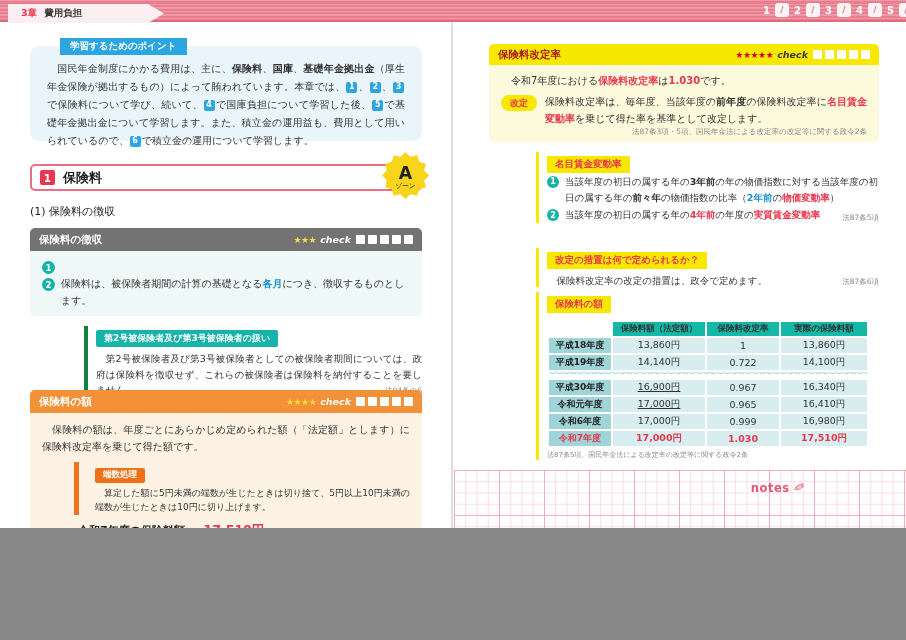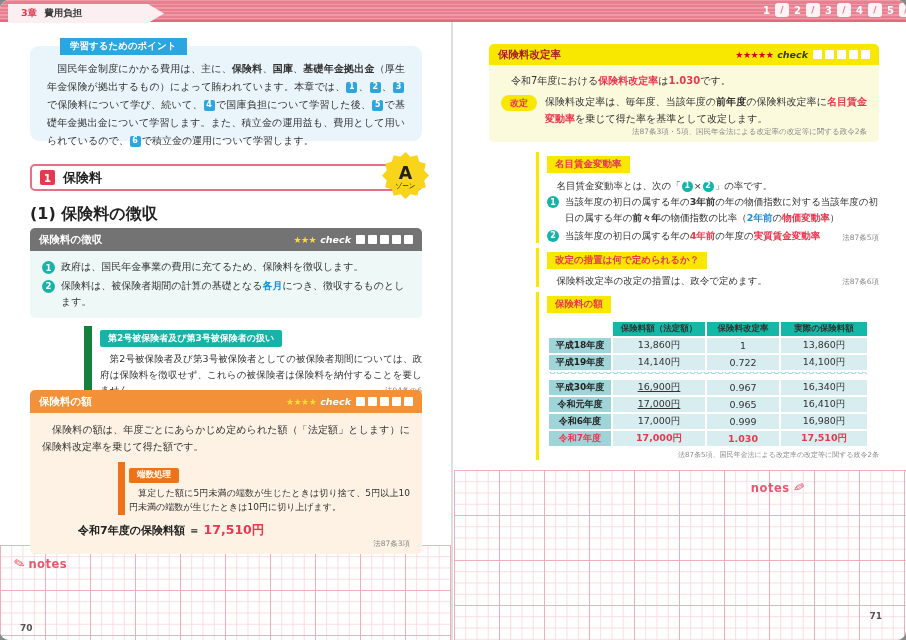--- a/index.html
+++ b/index.html
@@ -1,21 +1,20 @@
 <!DOCTYPE html>
 <html><head>
 <meta charset="utf-8">
 <style>
   * { margin:0; padding:0; box-sizing:border-box; }
   html,body { background:#888; }
   #root {
-    position:relative; width:906px; height:640px; background:#fff;
+    position:relative; width:906px; height:528px; background:#fff;
     overflow:hidden; font-family:"DejaVu Sans","Liberation Sans",sans-serif;
     color:#333;
-    border-radius:9px;
   }
   
   .banner{position:absolute;top:0;left:0;right:0;height:22px;
     background:repeating-linear-gradient(180deg,#f09aa7 0 1.5px,#e87e90 1.5px 3.6px);
     border-bottom:2px solid #e06a80;}
   .chapter-tab{position:absolute;top:4px;left:8px;height:19px;width:156px;background:#fceff1;
     display:flex;align-items:center;gap:7px;padding-left:13px;
     clip-path:polygon(0 0,140px 0,156px 50%,140px 100%,0 100%);z-index:3;}
   .chapter-num{color:#e8384f;font-weight:bold;font-size:9.5px;}
   .chapter-title{color:#3b3b3b;font-weight:bold;font-size:9.5px;}
@@ -64,37 +63,37 @@
   .points{top:24px;height:95px;background:#e9f4fb;border-radius:9px;}
   .points-label{position:absolute;top:-8px;left:30px;background:#2ca6e0;color:#fff;
     font-size:9.5px;font-weight:bold;padding:2px 10px;}
   .points-text{padding:14px 17px 0;font-size:10px;line-height:1.8;text-align:justify;}
   .sec-hdr{top:142px;height:27px;border:2px solid #ec6e85;border-radius:5px;background:#fff;
     display:flex;align-items:center;gap:8px;padding-left:8px;}
   .sec-num{width:15px;height:15px;background:#e8384f;color:#fff;font-weight:bold;font-size:10.5px;
     display:flex;align-items:center;justify-content:center;border-radius:2px;}
   .sec-title{font-size:13px;font-weight:bold;color:#222;}
   .zone{position:absolute;left:382px;top:130px;width:47px;height:47px;z-index:2;}
-  .sub-title{position:absolute;top:182px;left:30px;font-size:16px;font-weight:bold;color:#222;}
+  .sub-title{position:absolute;top:182px;left:30px;font-size:11px;font-weight:normal;color:#222;}
   .collect{top:206px;}
   .collect .hdr{background:#737373;}
   .collect .bdy{background:#eef8f6;min-height:63px;}
   .item{display:flex;gap:6px;font-size:10px;line-height:1.65;margin-bottom:2px;}
   .item .circ{flex:none;width:13px;height:13px;border-radius:50%;background:#17b3a8;color:#fff;
     font-size:8.5px;font-weight:bold;display:flex;align-items:center;justify-content:center;margin-top:2px;}
-  .note-sub{position:absolute;z-index:1;border-left:8px solid #15803d;padding-left:8px;}
+  .note-sub{position:absolute;z-index:1;border-left:4px solid #15803d;padding-left:8px;}
   .treat{top:304px;left:84px;width:338px;}
   .note-label-teal{display:inline-block;background:#17b3a8;color:#fff;font-size:9px;font-weight:bold;
     padding:2px 8px;border-radius:2px;}
   .note-text{font-size:9.5px;line-height:1.65;margin-top:4px;text-align:justify;}
   .amount{top:368px;}
   .amount .hdr{background:#f29138;}
   .amount .bdy{background:#fdf2e3;}
   .amount-para{font-size:10px;line-height:1.7;text-align:justify;}
-  .round{margin:7px 0 7px 76px;border-left:7px solid #ef4444;padding-left:4px;}
+  .round{margin:7px 0 7px 32px;border-left:5px solid #ef4444;padding-left:16px;}
   .note-label-orange{display:inline-block;background:#ee7318;color:#fff;font-size:8.5px;font-weight:bold;
     padding:1.5px 8px;border-radius:2px;}
   .round-text{font-size:9px;line-height:1.65;margin-top:3px;text-align:justify;}
   .formula{margin-top:4px;padding-left:36px;font-size:11px;font-weight:bold;color:#222;}
   .formula .seg-red{font-size:12.5px;}
   
   .rbox{position:absolute;left:35px;width:390px;z-index:1;}
   .rate{top:22px;}
   .rate .hdr{background:#f8e800;height:21px;}
   .rate .hdr .t{color:#a81a20;}
@@ -121,21 +120,21 @@
   col.c0{width:62px;} col.c1{width:92px;} col.c2{width:72px;}
   .t th{background:#14b8a6;font-size:8.5px;font-weight:bold;height:14px;color:#333;padding:1px 0;}
   .t th:first-child{background:transparent;}
   .t td{height:12px;font-size:9.5px;text-align:center;padding:1px 2px;}
   .t td.year{background:#9fd4d8;font-weight:bold;font-size:9px;color:#222;}
   .t td.data{background:#d8edef;}
   .t tr.hl td{color:#e8384f;font-weight:bold;}
   .t td.ul{text-decoration:underline;}
   .wavy{height:6px;margin:0 2px;
     background:radial-gradient(circle at 3.5px -1.5px,#fff 2.4px,#9ed9dd 2.5px,#9ed9dd 3.5px,transparent 3.7px) 0 0/7px 6px repeat-x;}
-  .tbl-ref{text-align:right;font-size:7px;color:#8a8a8a;margin-top:2px;}
+  .tbl-ref{font-size:7px;color:#8a8a8a;margin-top:2px;}
 </style>
 </head>
 <body>
 
 <div id="root">
 
   <div class="banner"></div>
   <div class="chapter-tab">
     <span class="chapter-num">3章</span>
     <span class="chapter-title">費用負担</span>
@@ -185,21 +184,20 @@
             <i></i>
             <i></i>
             <i></i>
             <i></i>
             <i></i>
           </span>
       </div>
       <div class="bdy">
         <div class="item">
           <span class="circ">1</span>
-          <span><span>政府は、国民年金事業の費用に充てるため、保険料を徴収します。</span></span>
         </div>
         <div class="item">
           <span class="circ">2</span>
           <span><span>保険料は、被保険者期間の計算の基礎となる</span><span class="seg-blue">各月</span><span>につき、徴収するものとします。</span></span>
         </div>
       </div>
     </div>
 
     <div class="note-sub treat">
       <span class="note-label-teal">第2号被保険者及び第3号被保険者の扱い</span>
@@ -259,21 +257,20 @@
         <div class="kaitei">
           <span class="pill">改定</span>
           <span class="kaitei-text"><span>保険料改定率は、毎年度、当該年度の</span><span class="seg-b">前年度</span><span>の保険料改定率に</span><span class="seg-red">名目賃金変動率</span><span>を乗じて得た率を基準として改定します。</span></span>
         </div>
         <div class="ref">法87条3項・5項、国民年金法による改定率の改定等に関する政令2条</div>
       </div>
     </div>
 
     <div class="ysub wage">
       <span class="note-label-yellow">名目賃金変動率</span>
-      <p class="wage-intro"><span>　名目賃金変動率とは、次の「</span><span class="seg-circ">1</span><span>×</span><span class="seg-circ">2</span><span>」の率です。</span></p>
       <div class="item">
         <span class="circ">1</span>
         <span><span>当該年度の初日の属する年の</span><span class="seg-b">3年前</span><span>の年の物価指数に対する当該年度の初日の属する年の</span><span class="seg-b">前々年</span><span>の物価指数の比率（</span><span class="seg-blue">2年前</span><span>の</span><span class="seg-red">物価変動率</span><span>）</span></span>
       </div>
       <div class="item">
         <span class="circ">2</span>
         <span><span>当該年度の初日の属する年の</span><span class="seg-red">4年前</span><span>の年度の</span><span class="seg-red">実質賃金変動率</span></span>
       </div>
       <div class="ref ref-pull">法87条5項</div>
     </div>

